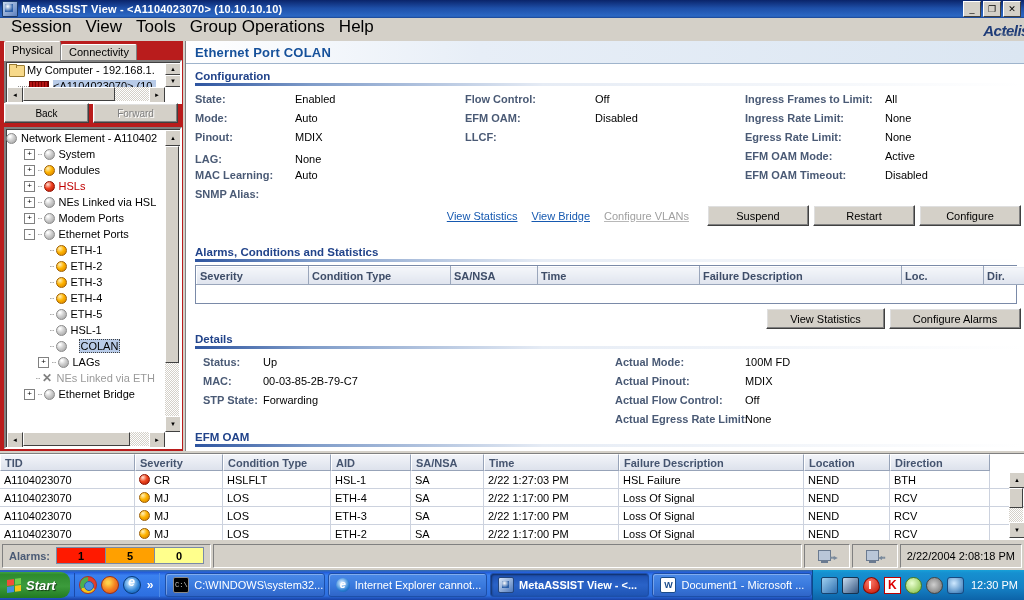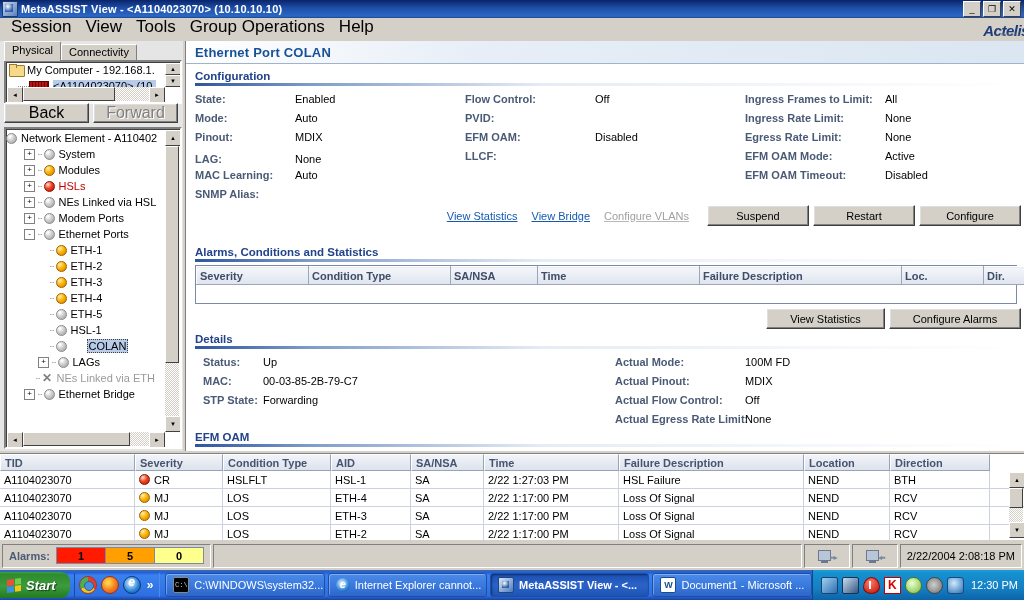--- a/index.html
+++ b/index.html
@@ -35,21 +35,21 @@
     border-bottom:1px solid #d4d0c8;
   }
   .menuitem{padding:2px 7px;font-size:17px;color:#000;cursor:default;}
   .logo{position:absolute;right:4px;top:18px;width:84px;height:20px;
     display:flex;align-items:flex-end;justify-content:flex-end;
     font-family:"Liberation Sans",sans-serif;}
   .logo-text{font-size:15px;font-weight:bold;font-style:italic;color:#1f3c78;letter-spacing:-.5px;line-height:1;}
   .logo-sub{font-size:4px;color:#6a7a95;letter-spacing:.3px;margin-left:-28px;margin-bottom:1px;}
 
   
-  .leftpanel{position:absolute;left:0;top:41px;width:183px;height:410px;background:#e5e5e5;}
+  .leftpanel{position:absolute;left:0;top:41px;width:183px;height:410px;background:#b91c1c;}
   .tabs{position:absolute;left:4px;top:3px;display:flex;align-items:flex-end;height:17px;}
   .tab{height:15px;padding:1px 7px 0 7px;font-size:11px;background:#d4d0c8;
     border:1px solid #fff;border-right-color:#808080;border-bottom:none;
     border-top-left-radius:2px;border-top-right-radius:2px;}
   .tab.active{height:17px;padding-top:2px;font-weight:normal;background:#d4d0c8;position:relative;z-index:3;}
 
   .treebox{position:absolute;left:4px;top:19px;width:174px;height:40px;
     background:#fff;border:2px solid;border-color:#808080 #fff #fff #808080;
     box-shadow:inset 1px 1px 0 #404040;overflow:hidden;}
   .tb-row{display:flex;align-items:center;height:16px;padding-left:3px;font-size:11px;white-space:nowrap;}
@@ -69,39 +69,39 @@
   .hscroll{position:absolute;left:1px;right:15px;bottom:1px;height:14px;background:#d4d0c8;}
   .sb-btn{width:14px;height:14px;background:#d4d0c8;border:1px solid #fff;
     border-right-color:#404040;border-bottom-color:#404040;
     display:flex;align-items:center;justify-content:center;font-size:6px;color:#000;}
   .sb-thumb{background:#d4d0c8;border:1px solid #fff;border-right-color:#404040;border-bottom-color:#404040;}
   .sb-track{background:repeating-conic-gradient(#d4d0c8 0% 25%,#fff 0% 50%) 0 0/2px 2px;}
 
   .navbtns{position:absolute;left:4px;top:62px;width:174px;height:20px;display:flex;gap:4px;}
   .btn{background:#d4d0c8;border:1px solid;border-color:#fff #404040 #404040 #fff;
     box-shadow:inset -1px -1px 0 #808080, inset 1px 1px 0 #dfdfdf;
-    font-size:16px;color:#000;display:flex;align-items:center;justify-content:center;cursor:default;}
+    font-size:10px;color:#000;display:flex;align-items:center;justify-content:center;cursor:default;}
   .btn.disabled{color:#808080;text-shadow:1px 1px 0 #fff;}
 
   .tree2{position:absolute;left:4px;top:86px;width:174px;height:318px;
     background:#fff;border:2px solid;border-color:#808080 #fff #fff #808080;
     box-shadow:inset 1px 1px 0 #404040;overflow:hidden;}
   .tnode{display:flex;align-items:center;height:16px;font-size:11px;white-space:nowrap;position:relative;}
   .exp{width:9px;height:9px;border:1px solid #808080;background:#fff;
     font-size:8px;line-height:7px;text-align:center;color:#000;flex:0 0 auto;font-family:"Liberation Sans",sans-serif;}
   .gdots{color:#a0a0a0;font-size:9px;letter-spacing:-1.5px;flex:0 0 auto;padding:0 2px;}
   .ball{width:9px;height:9px;border-radius:50%;flex:0 0 auto;margin-right:4px;
     background:radial-gradient(circle at 32% 28%,#fff 5%,#cfcfcf 45%,#9a9a9a 100%);
     border:1px solid #8a8a8a;}
   .ball.orange{background:radial-gradient(circle at 32% 28%,#ffe9a8 5%,#ffb400 45%,#d07800 100%);border-color:#a06000;}
   .ball.red{background:radial-gradient(circle at 32% 28%,#ffd0c0 5%,#f04020 45%,#a81000 100%);border-color:#901000;}
   .tlabel{color:#000;}
   .tlabel.red{color:#c00000;}
   .tlabel.gray{color:#9a9a9a;}
-  .tlabel.selected{background:#b8cbe8;border:1px dotted #404040;padding:0 1px;margin:-1px 16px;}
+  .tlabel.selected{background:#b8cbe8;border:1px dotted #404040;padding:0 1px;margin:-1px 8px;}
   .xicon{width:11px;height:11px;flex:0 0 auto;margin-right:4px;position:relative;color:#808080;
     font-size:12px;line-height:11px;text-align:center;font-weight:bold;}
 
   
   .main{position:absolute;left:185px;top:41px;width:839px;height:410px;background:#fff;overflow:hidden;
     border-left:1px solid #808080;}
   .pagehdr{height:22px;background:linear-gradient(to right,#ffffff 0%,#e7eef7 35%,#dbe6f2 100%);
     display:flex;align-items:center;padding-left:9px;border-bottom:1px solid #9fb4cc;}
   .pagehdr h1{margin:0;font-size:13px;font-weight:bold;color:#15509a;letter-spacing:.2px;}
 
@@ -450,24 +450,20 @@
               <span class="lbl" style="width:100px;">SNMP Alias:</span>
               <span class="val"></span>
             </div>
           </div>
         <div id="cfgcol2" style="width:280px;">
             <div style="display: flex; height: 19px; align-items: center;">
               <span class="lbl" style="width:130px;">Flow Control:</span>
               <span class="val">Off</span>
             </div>
             <div style="display: flex; height: 19px; align-items: center;">
-              <span class="lbl" style="width:130px;">PVID:</span>
-              <span class="val"></span>
-            </div>
-            <div style="display: flex; height: 19px; align-items: center;">
               <span class="lbl" style="width:130px;">EFM OAM:</span>
               <span class="val">Disabled</span>
             </div>
             <div style="display: flex; height: 19px; align-items: center;">
               <span class="lbl" style="width:130px;">LLCF:</span>
               <span class="val"></span>
             </div>
           </div>
         <div id="cfgcol3" style="width:260px;">
             <div style="display: flex; height: 19px; align-items: center;">

